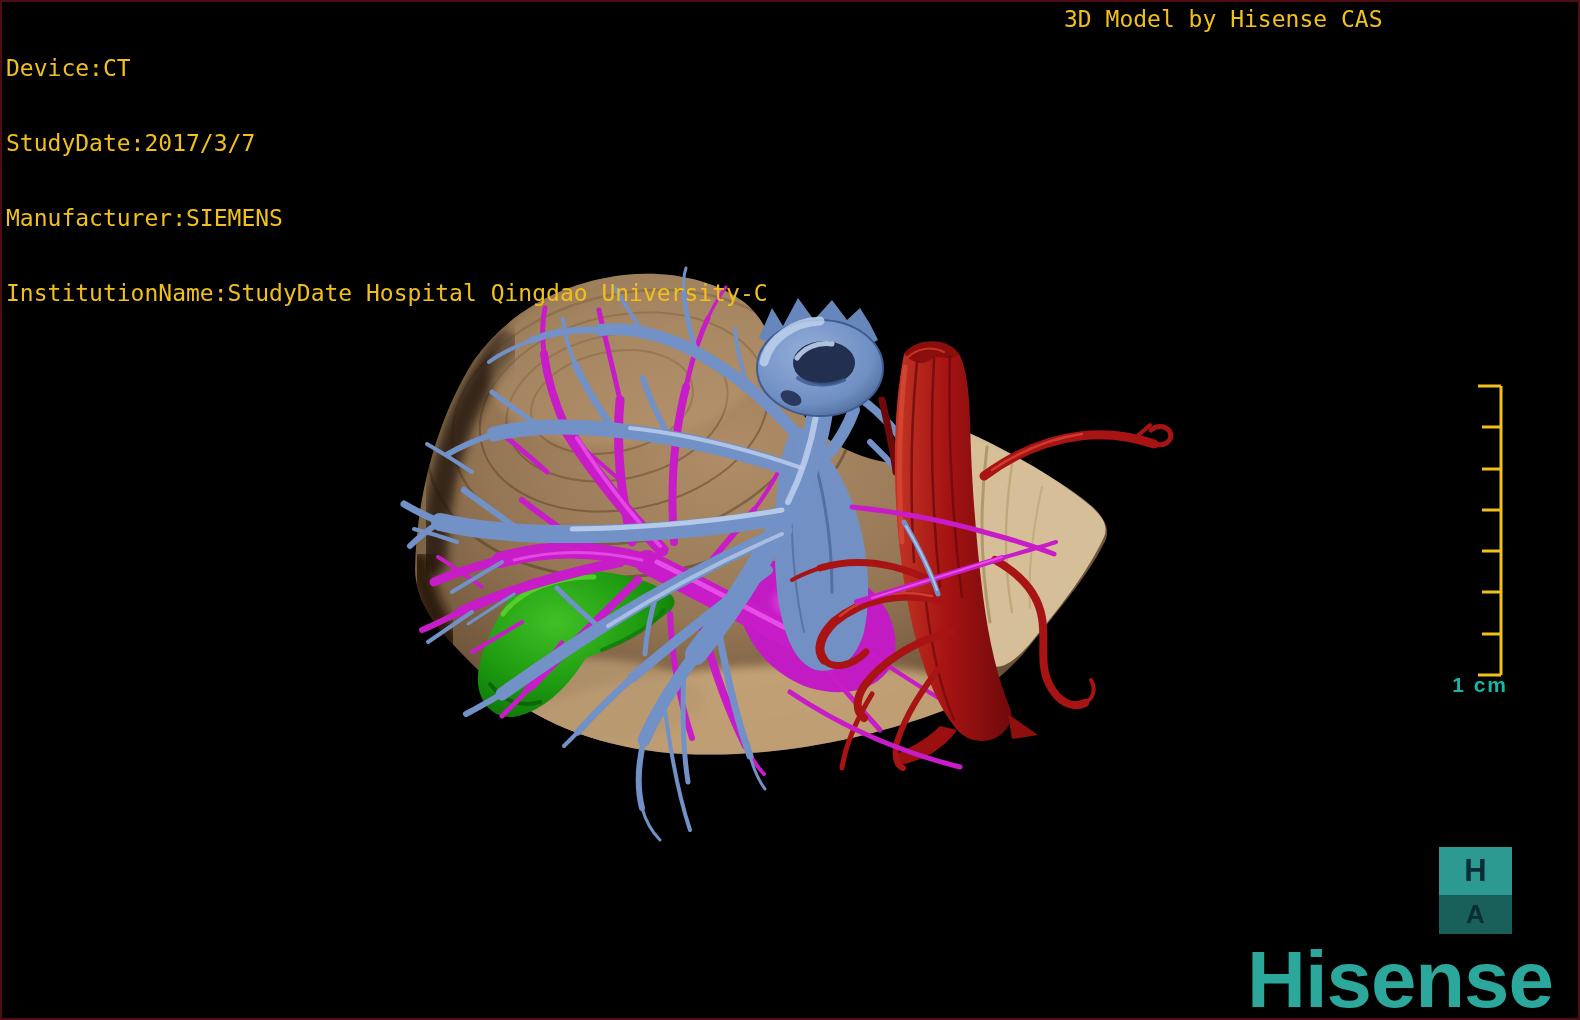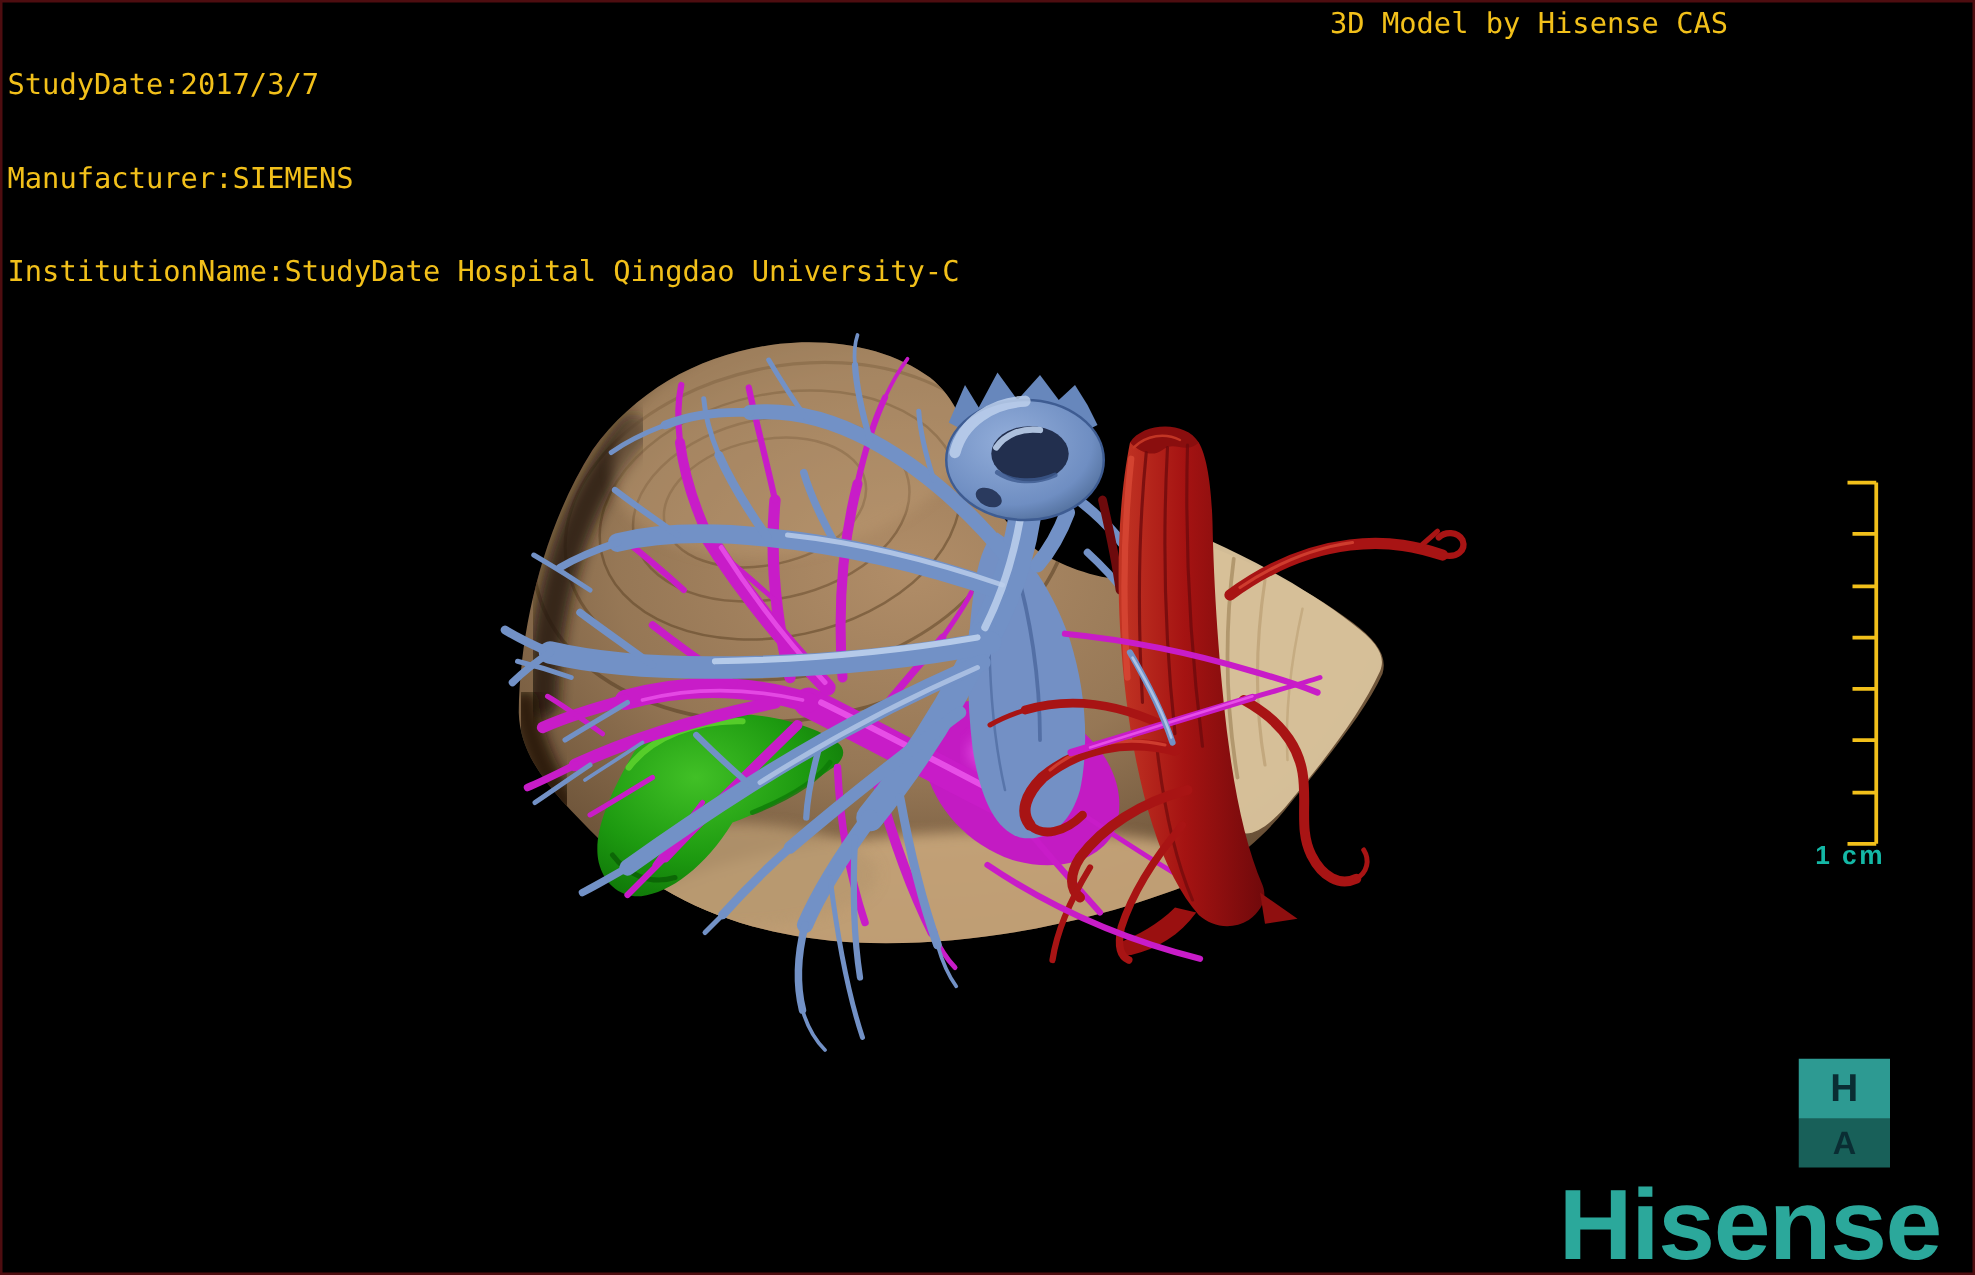--- a/index.html
+++ b/index.html
@@ -323,20 +323,21 @@
       <line class="tick" x1="1480" y1="467" x2="1499" y2="467"></line>
       <line class="tick" x1="1480" y1="508" x2="1499" y2="508"></line>
       <line class="tick" x1="1480" y1="549" x2="1499" y2="549"></line>
       <line class="tick" x1="1480" y1="590" x2="1499" y2="590"></line>
       <line class="tick" x1="1480" y1="632" x2="1499" y2="632"></line>
       <line class="tick" x1="1476" y1="673" x2="1499" y2="673"></line>
     </g>
   </svg>
 
   <div id="patient-block" class="overlay-text">
+    <div>Device:CT</div>
     <div>StudyDate:2017/3/7</div>
     <div>Manufacturer:SIEMENS</div>
     <div>InstitutionName:StudyDate Hospital Qingdao University-C</div>
   </div>
 
   <div id="watermark" class="overlay-text">3D Model by Hisense CAS</div>
 
 
   <div id="scale-label">1 cm</div>
 

